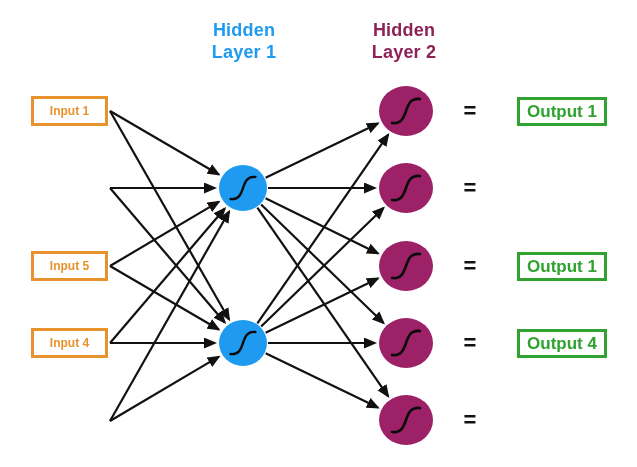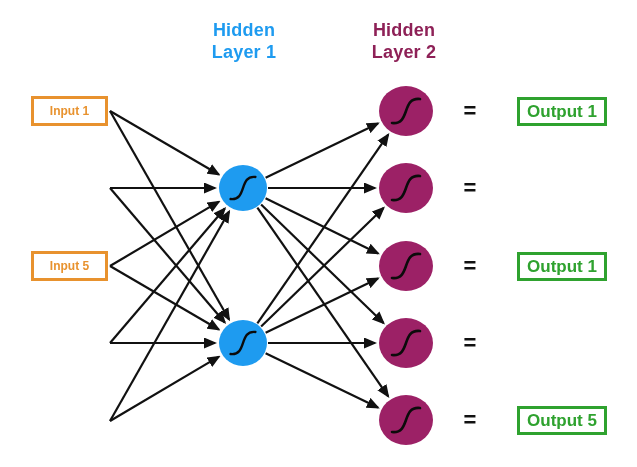--- a/index.html
+++ b/index.html
@@ -79,20 +79,21 @@
       <line x1="265.6047285369877" y1="353.25117505186586" x2="377.97013661413524" y2="407.61316347899543" class="edge" marker-end="url(#ah)"></line>
     </svg>
 
   <div class="title title1">Hidden
 Layer 1</div>
   <div class="title title2">Hidden
 Layer 2</div>
 
   <div class="inbox in1">Input 1</div>
   <div class="inbox in3">Input 5</div>
+  <div class="inbox in4">Input 4</div>
 
   <div class="node nblue h1n1">
     <svg viewBox="-27 -25 54 50" preserveAspectRatio="none">
       <path d="M -14 12 C 5 14 -5 -14 14 -12" fill="none" stroke="#0b0b0b" stroke-width="2.6" stroke-linecap="round"></path>
     </svg>
   </div>
   <div class="node nblue h1n2">
     <svg viewBox="-27 -25 54 50" preserveAspectRatio="none">
       <path d="M -14 12 C 5 14 -5 -14 14 -12" fill="none" stroke="#0b0b0b" stroke-width="2.6" stroke-linecap="round"></path>
     </svg>
@@ -125,15 +126,15 @@
   </div>
 
   <div class="eq eq1">=</div>
   <div class="eq eq2">=</div>
   <div class="eq eq3">=</div>
   <div class="eq eq4">=</div>
   <div class="eq eq5">=</div>
 
   <div class="outbox out1">Output 1</div>
   <div class="outbox out3">Output 1</div>
-  <div class="outbox out5">Output 5</div>
+  <div class="outbox out4">Output 4</div>
 
 </div>
 
 </body></html>

